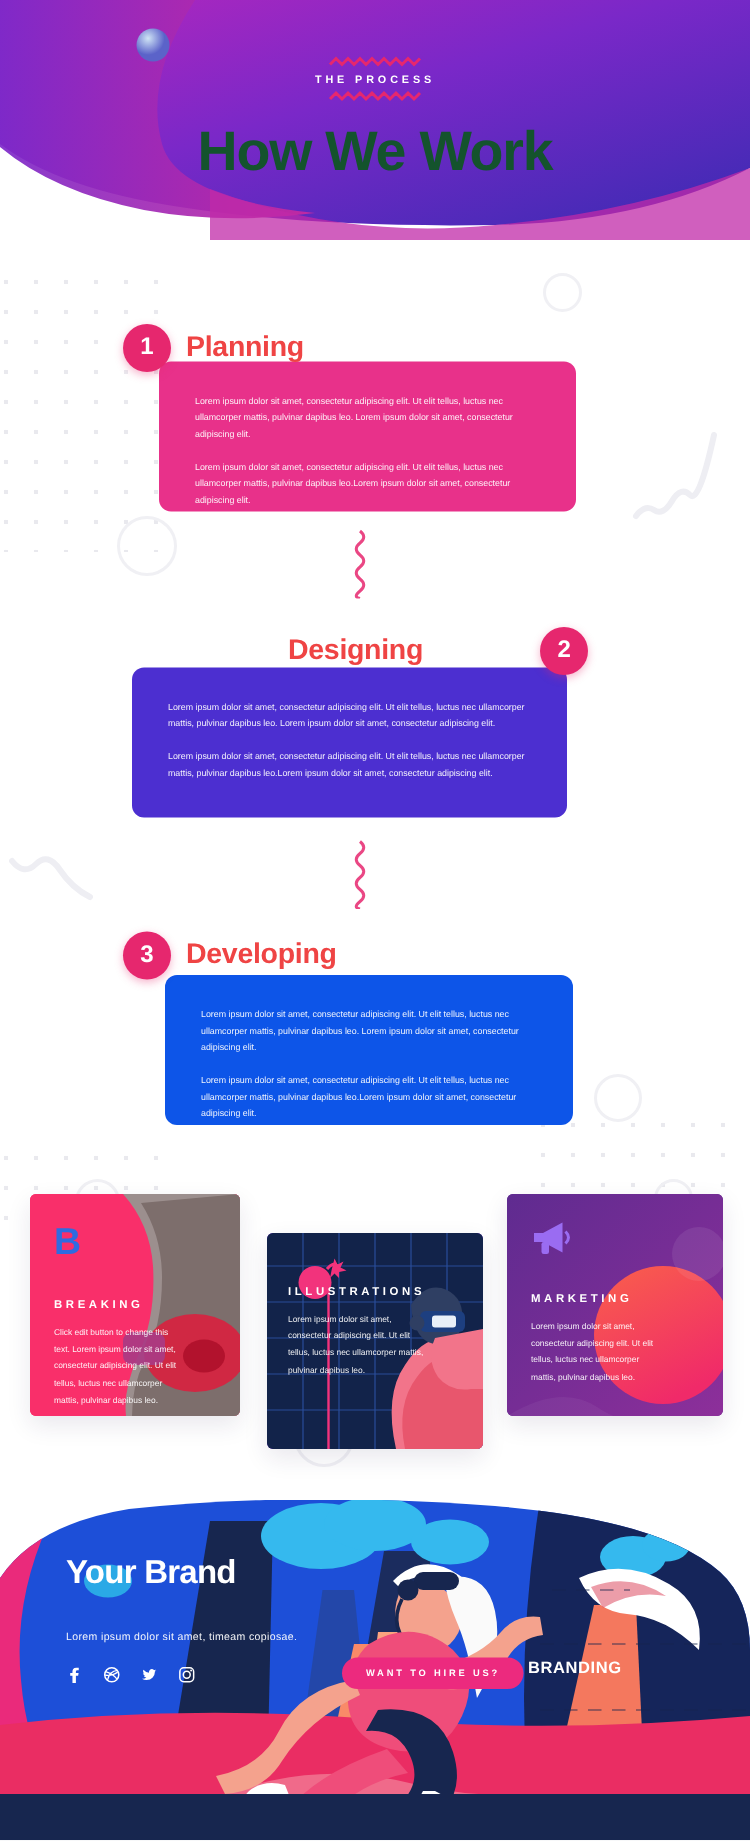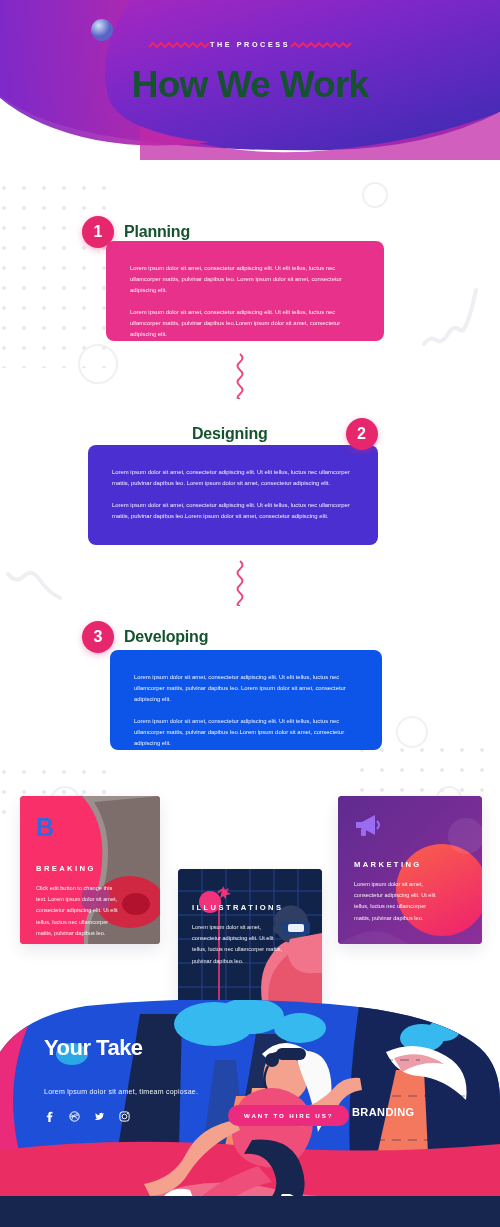--- a/index.html
+++ b/index.html
@@ -33,21 +33,21 @@
     width: 500px;
     height: 160px;
     display: flex;
     flex-direction: column;
     align-items: center;
     z-index: 5;
   }
   .eyebrow-wrap {
     margin-top: 37px;
     display: flex;
-    flex-direction: row;
+    flex-direction: column;
     align-items: center;
   }
   .zig { display: block; }
   .eyebrow {
     color: #ffffff;
     font-size: 7.2px;
     letter-spacing: 2.6px;
     font-weight: bold;
     margin: 3px 0;
   }
@@ -87,22 +87,22 @@
     color: #ffffff;
     font-size: 16px;
     font-weight: bold;
     display: flex;
     align-items: center;
     justify-content: center;
     box-shadow: 0 2px 6px rgba(230,39,110,0.35);
     flex: 0 0 auto;
   }
   .step-title {
-    color: #14532d;
-    font-size: 16px;
+    color: #ef4444;
+    font-size: 19px;
     font-weight: bold;
     letter-spacing: -0.2px;
   }
   .panel {
     position: absolute;
     border-radius: 8px;
     padding: 22px 24px 20px 24px;
     z-index: 4;
   }
   .panel p {
@@ -325,21 +325,21 @@
       <div class="card-icon">
         <svg width="22" height="26" viewBox="0 0 22 26">
           <text x="0" y="22" font-family="Liberation Sans, sans-serif" font-size="25" font-weight="bold" fill="#2f6be0">B</text>
         </svg>
       </div>
       <div class="card-title">BREAKING</div>
       <div class="card-text">Click edit button to change this text. Lorem ipsum dolor sit amet, consectetur adipiscing elit. Ut elit tellus, luctus nec ullamcorper mattis, pulvinar dapibus leo.</div>
     </div>
   </div>
 
-  <div class="card" style="left:178px; top:869px; width:144px; height:144px; background:#6d28d9;">
+  <div class="card" style="left:178px; top:822px; width:144px; height:144px; background:#6d28d9;">
     <svg class="card-art" width="144" height="144" viewBox="0 0 144 144">
       <rect width="144" height="144" fill="#12234a"></rect>
       <g stroke="#2f54a8" stroke-width="0.8" opacity="0.85">
         <line x1="24" y1="0" x2="24" y2="144"></line>
           <line x1="48" y1="0" x2="48" y2="144"></line>
         <line x1="72" y1="0" x2="72" y2="144"></line>
           <line x1="96" y1="0" x2="96" y2="144"></line>
         <line x1="120" y1="0" x2="120" y2="144"></line>
         <line x1="0" y1="22" x2="144" y2="22"></line>
           <line x1="0" y1="46" x2="144" y2="46"></line>
@@ -441,21 +441,21 @@
           <line x1="360" y1="96" x2="500" y2="96" stroke-dasharray="9 7"></line>
           <line x1="360" y1="140" x2="500" y2="140" stroke-dasharray="9 7"></line>
           <line x1="368" y1="60" x2="420" y2="60" stroke-dasharray="9 7"></line>
         </g>
       </g>
       <path d="M0,196 H500 V227 H0 Z" fill="#17264f"></path>
     </svg>
 
     <div class="cta-body">
       <div class="cta-title">
-        <div>Your Take</div>
+        <div>Your Brand</div>
       </div>
       <div class="cta-sub">Lorem ipsum dolor sit amet, timeam copiosae.</div>
       <div class="socials">
         <a class="soc" href="#">
           <svg width="11" height="11" viewBox="0 0 11 11">
               <path d="M6.6,11 V6.2 H8.1 L8.4,4.4 H6.6 V3.3 q0,-0.8 1,-0.8 H8.5 V0.9 Q7.8,0.8 6.9,0.8 Q5.4,0.8 4.8,1.6 Q4.3,2.3 4.3,3.2 V4.4 H2.8 V6.2 H4.3 V11 Z" fill="#ffffff"></path>
             </svg>
         </a>
         <a class="soc" href="#">
           <svg width="11" height="11" viewBox="0 0 11 11">

